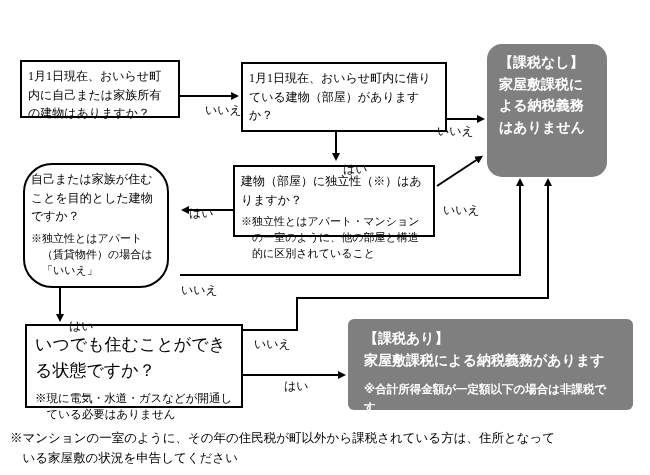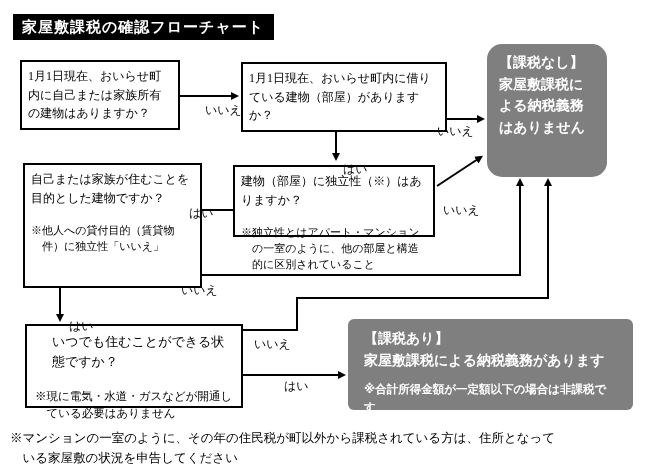--- a/index.html
+++ b/index.html
@@ -11,21 +11,21 @@
   .title{
     position:absolute;left:13px;top:14px;background:var(--title-bg,#000);color:#fff;
     font-family:"Liberation Sans","DejaVu Sans",sans-serif;font-weight:bold;
     font-size:15px;line-height:1.4;padding:2px 10px 3px 9px;letter-spacing:1px;
   }
   .qbox{
     position:absolute;background:#fff;border:2px solid var(--box-border,#000);
     box-sizing:border-box;padding:5px 6px;font-size:12px;line-height:1.55;
   }
   .q-main{font-size:12px;line-height:1.55;}
-  .q-note{font-size:11px;line-height:1.45;padding-left:1em;text-indent:-1em;margin-top:16px;}
+  .q-note{font-size:11px;line-height:1.45;padding-left:1em;text-indent:-1em;margin-top:6px;font-family:Liberation Mono, monospace;}
   .graybox{
     position:absolute;background:var(--gray,#7f7f7f);color:#fff;border-radius:15px;
     box-sizing:border-box;font-family:"Liberation Sans","DejaVu Sans",sans-serif;
     font-weight:bold;
   }
   .g-head{font-size:14px;line-height:1.55;}
   .g-body{font-size:14px;line-height:1.55;}
   .g-note{font-size:11.5px;line-height:1.5;margin-top:10px;}
   .edge-label{
     position:absolute;font-size:12px;line-height:1;white-space:nowrap;margin-top:27px;
@@ -52,42 +52,41 @@
       <path d="M336,132 V155" marker-end="url(#ah)"></path>
       <path d="M233,210 H187" marker-end="url(#ah)"></path>
       <path d="M437,186 L478,159" marker-end="url(#ah)"></path>
       <path d="M60,288 V316" marker-end="url(#ah)"></path>
       <polyline points="180,275 520,275 520,184" marker-end="url(#ah)"></polyline>
       <polyline points="243,330 297,330 297,298 548,298 548,184" marker-end="url(#ah)"></polyline>
       <path d="M243,375 H340" marker-end="url(#ah)"></path>
     </g>
   </svg>
 
-  <div class="title">家屋敷課税の確認フローチャート</div>
 
-  <div class="qbox" style="left:20px;top:60px;width:160px;height:70px;">
+  <div class="qbox" style="left:20px;top:60px;width:160px;height:58px;">
     <div class="q-main">1月1日現在、おいらせ町内に自己または家族所有の建物はありますか？</div>
   </div>
 
   <div class="qbox" style="left:241px;top:62px;width:206px;height:70px;">
     <div class="q-main">1月1日現在、おいらせ町内に借りている建物（部屋）がありますか？</div>
   </div>
 
   <div class="qbox" style="left:233px;top:165px;width:202px;height:72px;">
     <div class="q-main">建物（部屋）に独立性（※）はありますか？</div>
     <div class="q-note">※独立性とはアパート・マンションの一室のように、他の部屋と構造的に区別されていること</div>
   </div>
 
-  <div class="qbox" style="left:23px;top:163px;width:179px;height:125px;">
+  <div class="qbox" style="left:23px;top:163px;width:146px;height:125px;border-radius:29px;">
     <div class="q-main">自己または家族が住むことを目的とした建物ですか？</div>
-    <div class="q-note">※他人への貸付目的（賃貸物件）に独立性「いいえ」</div>
+    <div class="q-note">※独立性とはアパート（賃貸物件）の場合は「いいえ」</div>
   </div>
 
   <div class="qbox" style="left:25px;top:324px;width:218px;height:84px;padding:6px 8px;">
-    <div class="q-main" style="font-size:13px;margin-left:17px;">いつでも住むことができる状態ですか？</div>
+    <div class="q-main" style="font-size:17px;">いつでも住むことができる状態ですか？</div>
     <div class="q-note" style="font-size:11.5px;">※現に電気・水道・ガスなどが開通している必要はありません</div>
   </div>
 
   <div class="graybox" style="left:487px;top:44px;width:120px;height:133px;padding:8px 12px;">
     <div class="g-head">【課税なし】</div>
     <div class="g-body">家屋敷課税による納税義務はありません</div>
   </div>
 
   <div class="graybox" style="left:348px;top:319px;width:285px;height:91px;padding:9px 16px;border-radius:6px;">
     <div class="g-head">【課税あり】</div>

